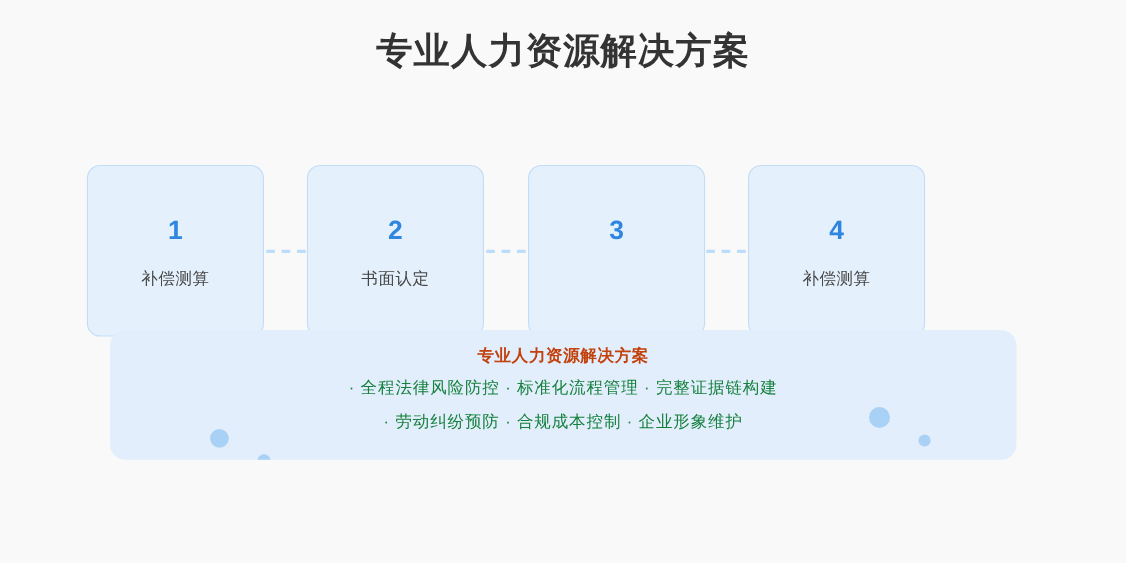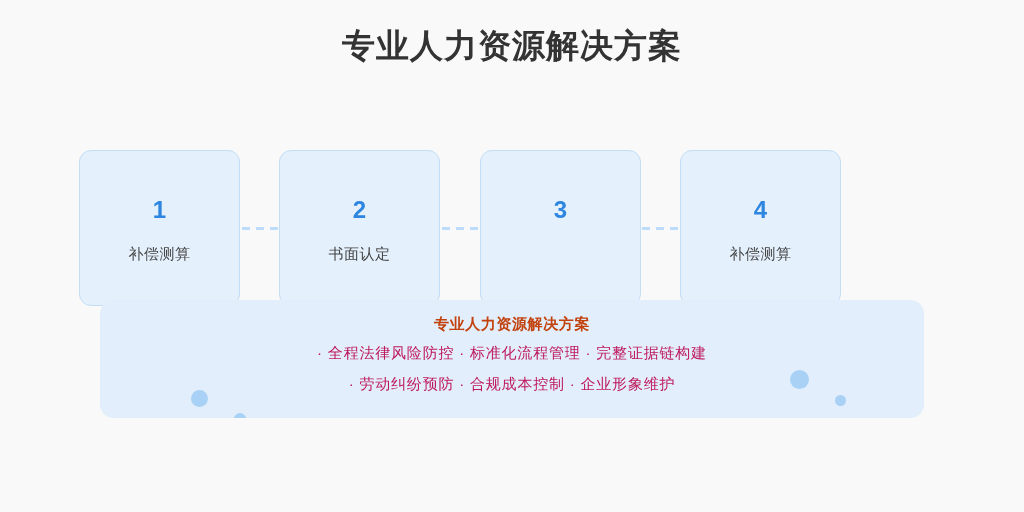--- a/index.html
+++ b/index.html
@@ -134,21 +134,21 @@
     letter-spacing: 0.6px;
     line-height: 1.4;
   }
 
   .panel-line {
     position: absolute;
     left: 0;
     width: 100%;
     text-align: center;
     font-size: 15px;
-    color: #be185d;
+    color: #15803d;
     letter-spacing: 0.8px;
     line-height: 1.4;
   }
   .panel-line.l1 { top: 42px; }
   .panel-line.l2 { top: 73px; }
 
   
   .dot {
     position: absolute;
     border-radius: 50%;

